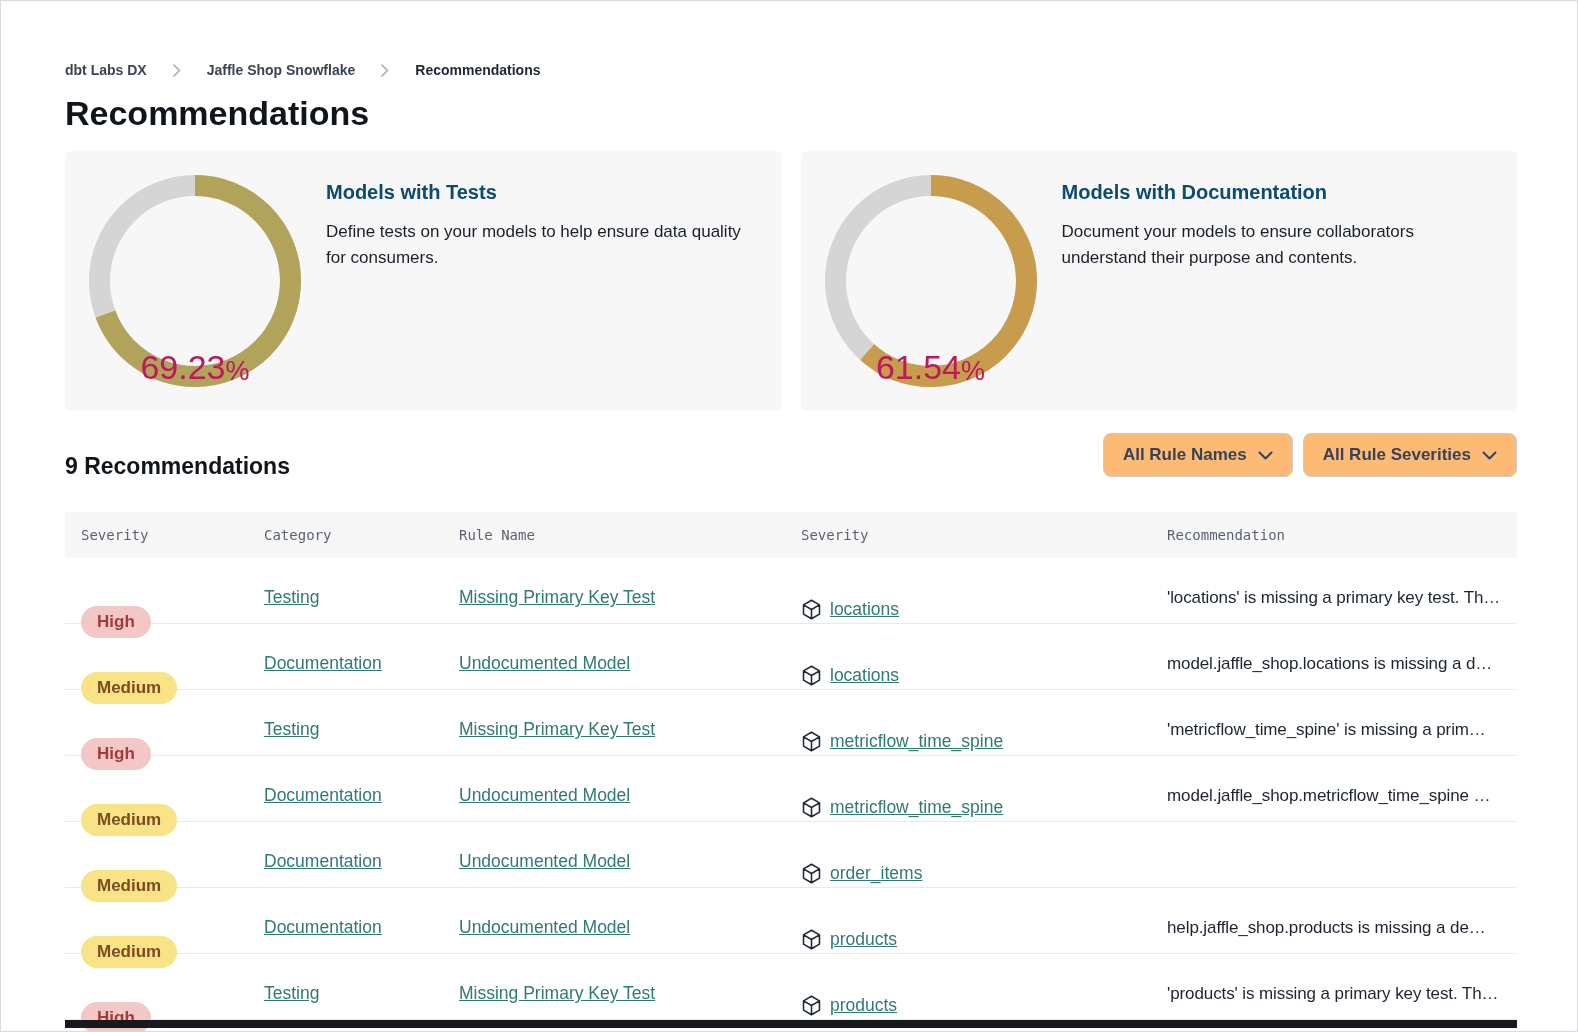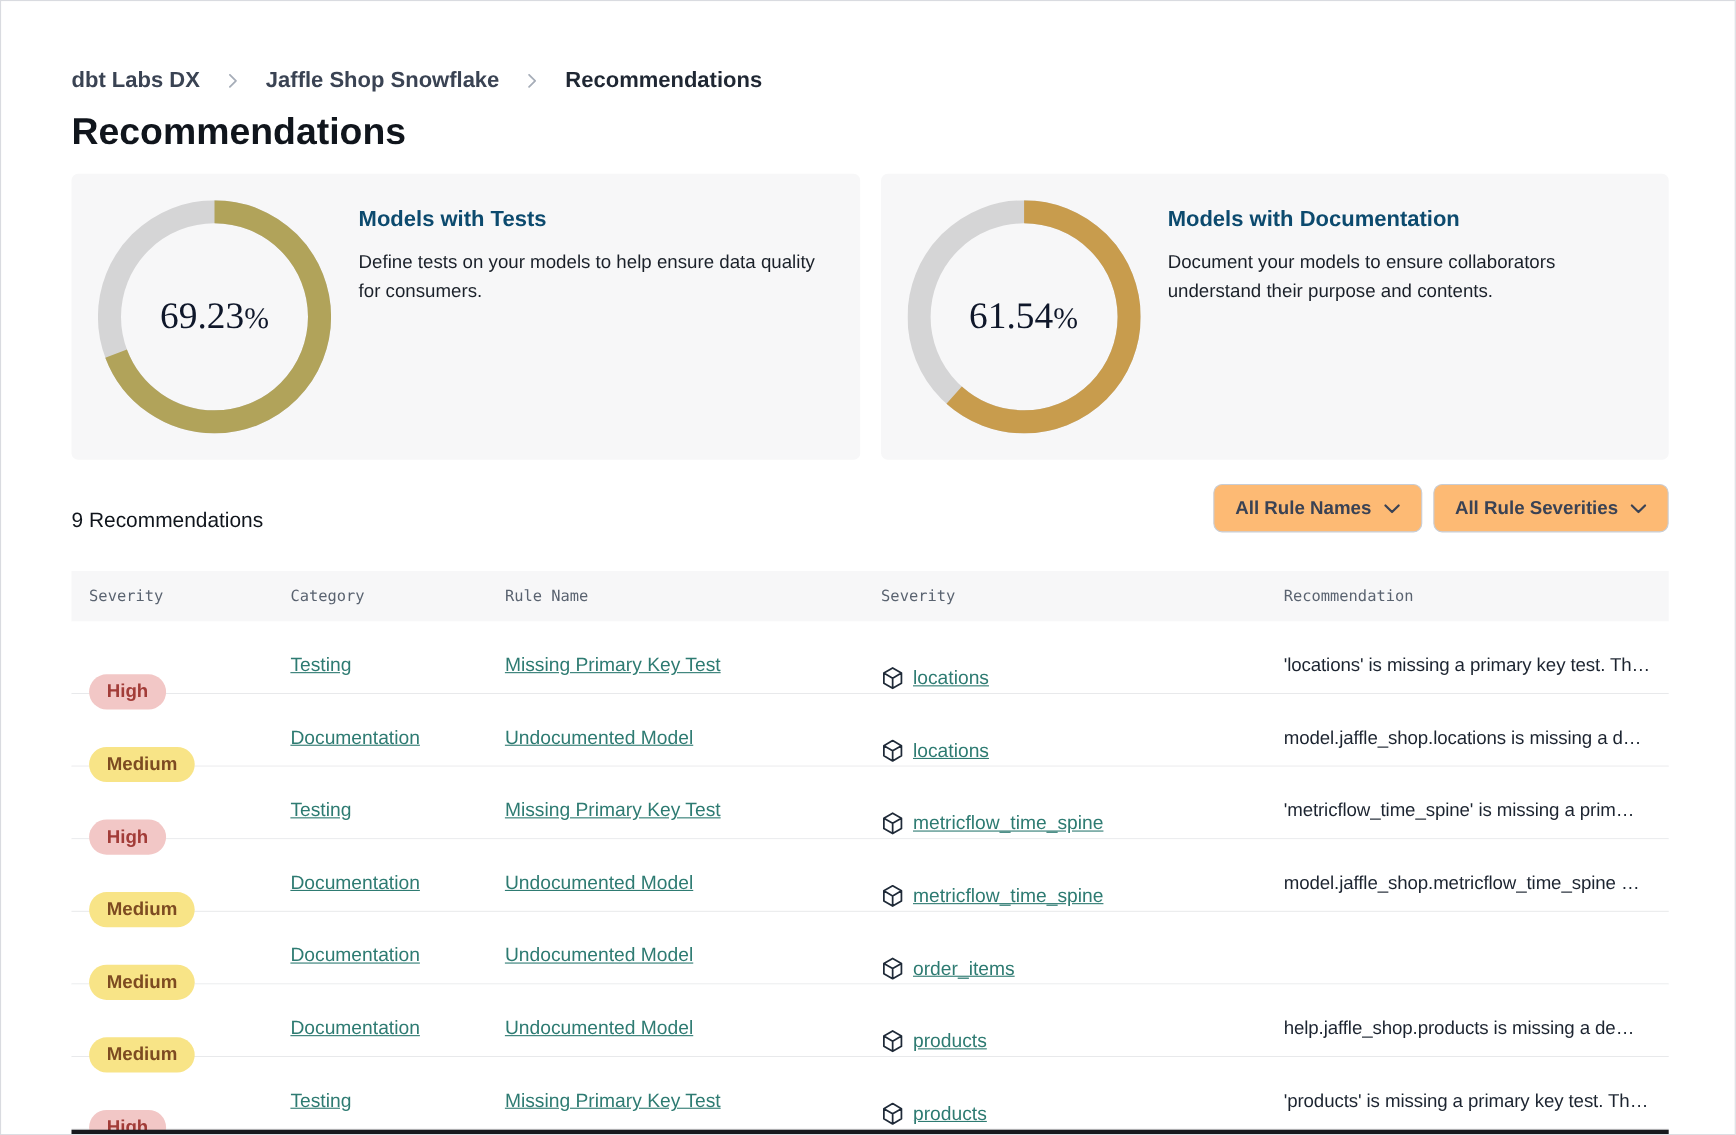--- a/index.html
+++ b/index.html
@@ -17,21 +17,21 @@
     background: #fff;
     position: relative;
     overflow: hidden;
   }
   .page { padding: 0 60px 0 64px; }
 
   
   .breadcrumb {
     margin-top: 61px;
     display: flex; align-items: center; gap: 26px;
-    font-size: 20px; font-weight: 700;
+    font-size: 14px; font-weight: 700;
   }
   .crumb { color: #3a4353; text-decoration: none; cursor: pointer; }
   .crumb.current { color: #1f2733; }
   .crumb-sep { display: flex; align-items: center; }
 
   
   .page-title {
     margin-top: 14px;
     font-size: 34px; font-weight: 600; color: #10151c;
     line-height: 1.25;
@@ -45,39 +45,39 @@
     background: #f7f7f8;
     border-radius: 6px;
     display: flex; align-items: center;
     padding: 0 24px;
     gap: 25px;
   }
   .donut-wrap { position: relative; width: 212px; height: 212px; flex: 0 0 212px; }
   .donut-wrap svg { display: block; }
   .donut-label {
     position: absolute; inset: 0;
-    display: flex; align-items: center; justify-content: center;
-    font-family: Liberation Serif, serif;
-    color: #0f172a;
+    display: flex; align-items: flex-end; justify-content: center;
+    font-family: Liberation Sans, sans-serif;
+    color: #be185d;
   }
   .pct-num { font-size: 34px; }
   .pct-sign { font-size: 27px; padding-top: 4px; }
   .card-text { align-self: flex-start; padding-top: 30px; }
   .card-title { font-size: 20px; font-weight: 700; color: #0c4a6e; }
   .card-desc { margin-top: 15px; font-size: 17px; line-height: 1.55; color: #1a2029; }
   .card:nth-of-type(1) .card-desc { max-width: 440px; }
   .card:nth-of-type(2) .card-desc { max-width: 372px; }
 
   
   .list-header {
     margin-top: 22px;
     display: flex; align-items: center; justify-content: space-between;
     height: 44px;
   }
-  .count-label { font-size: 19px; font-weight: 400; color: #10151c; margin-top: 24px; }
+  .count-label { font-size: 23px; font-weight: 700; color: #10151c; margin-top: 24px; }
   .filters { display: flex; gap: 10px; }
   .filter-btn {
     height: 44px;
     background: #fdba74;
     border: 1px solid #c8cdd5;
     border-radius: 8px;
     padding: 0 19px;
     display: flex; align-items: center; gap: 11px;
     font-family: "Liberation Sans", sans-serif;
     font-size: 17px; font-weight: 600; color: #3a4254;

